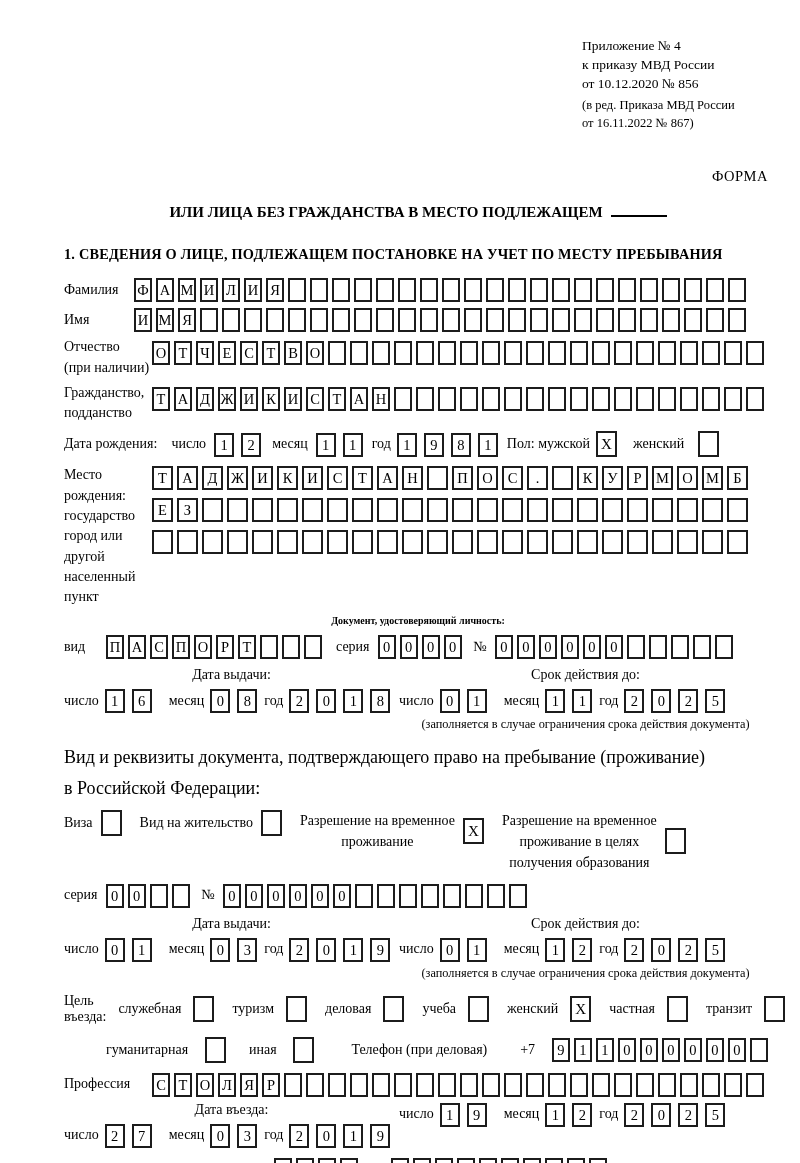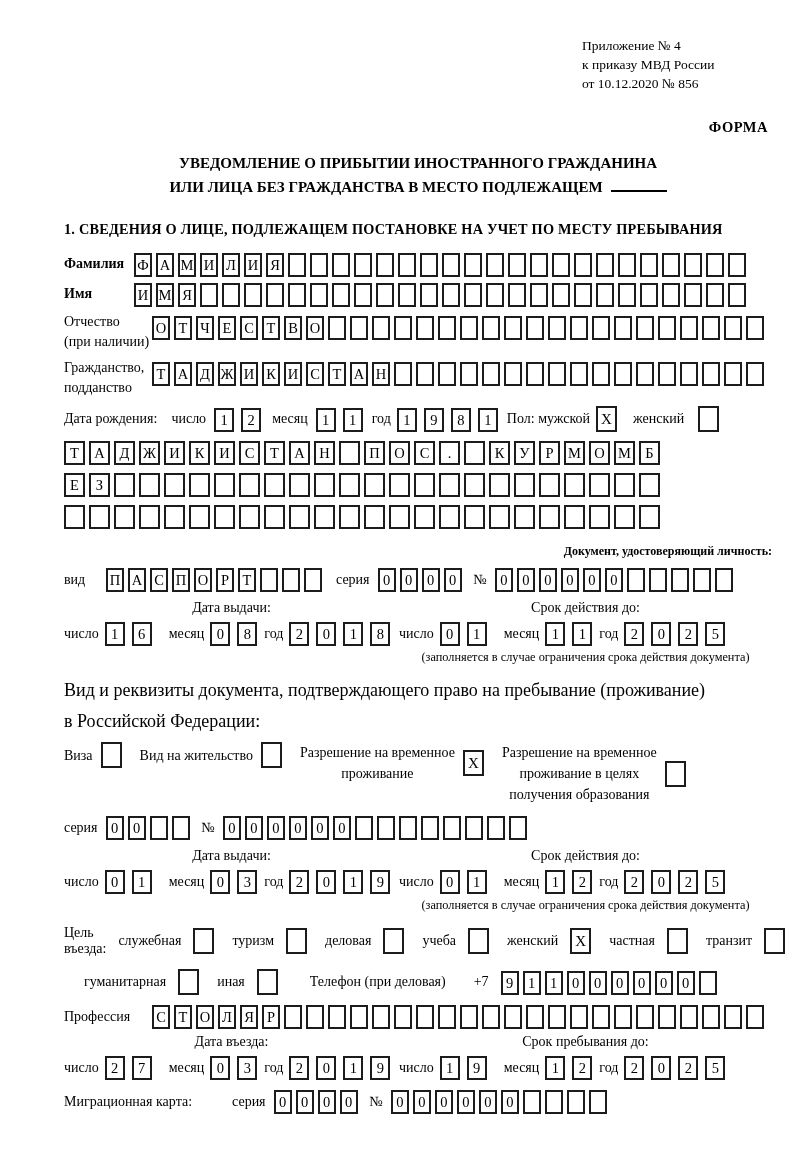--- a/index.html
+++ b/index.html
@@ -5,50 +5,50 @@
   * { margin:0; padding:0; box-sizing:border-box; }
   html,body { background:#fff; }
   body {
     width:800px; height:1163px; overflow:hidden;
     font-family:"Liberation Serif", serif; color:#000;
   }
   .page { padding:36px 28px 0 64px; }
 
   .appendix-block { margin-left:auto; width:190px; font-size:13.5px; line-height:1.42; white-space:pre-line; }
   .amendment-block { margin-left:auto; width:190px; font-size:12.5px; line-height:1.42; white-space:pre-line; margin-top:4px; }
-  .form-label { text-align:right; font-weight:bold; font-size:14.5px; margin-top:26px; padding-right:4px; letter-spacing:0.5px; }
+  .form-label { text-align:right; font-weight:normal; font-size:14.5px; margin-top:35px; padding-right:4px; letter-spacing:0.5px; }
 
   .title { text-align:center; font-weight:bold; font-size:15px; line-height:1.55; margin-top:16px; }
   .title-underline { display:inline-block; width:56px; border-bottom:2px solid #000; height:12px; margin-left:8px; }
 
   .section-heading { margin-top:22px; font-weight:bold; font-size:14.3px; letter-spacing:0.2px; margin-bottom:14px; }
 
   .row { display:flex; align-items:flex-start; margin-bottom:5px; }
   .row.vc { align-items:center; }
   .lbl { font-size:14px; line-height:1.45; flex:0 0 auto; }
   .ml { white-space:pre-line; }
-  .lblcol-70  { width:70px;font-weight:bold; }
+  .lblcol-70  { width:70px; }
   .lblcol-88  { width:88px; }
 
   .cellrow { white-space:nowrap; line-height:0; padding-top:1px; }
   .cell {
     display:inline-block; width:18px; height:24px; border:2px solid #1c1c1c;
     margin-right:4px; text-align:center; line-height:20px; font-size:14.5px;
     vertical-align:middle; font-family:"Liberation Serif", serif;
   }
   .wide .cell { width:21px; }
   .dt .cell { margin-right:7px; width:20px; }
   .stack .cellrow { display:block; margin-bottom:7px; }
 
   .chk {
     display:inline-block; width:21px; height:26px; border:2px solid #1c1c1c;
     text-align:center; line-height:23px; font-size:15px; vertical-align:middle; flex:0 0 auto;
   }
 
-  .doc-heading { text-align:right; font-weight:bold; font-size:12px; margin:8px 0 8px 0; }
+  .doc-heading { text-align:center; font-weight:bold; font-size:10px; margin:8px 0 8px 0; }
 
   .twocol { display:flex; margin-top:8px; }
   .twocol .col-l { width:335px; }
   .twocol .col-r { flex:1; }
   .dt-heading { text-align:center; font-size:14px; margin-bottom:5px; }
   .dt-line { display:flex; align-items:center; }
   .dt-line .dlbl { font-size:14px; margin-right:6px; }
   .dt-line .dlbl.mid { margin-left:10px; }
   .note { font-size:12.3px; text-align:center; margin-top:4px; }
 
@@ -56,34 +56,35 @@
   .options-row { display:flex; align-items:flex-start; margin-top:6px; margin-bottom:10px; }
   .opt { display:flex; align-items:center; margin-right:18px; }
   .opt .olbl { font-size:14px; line-height:1.5; margin-right:8px; }
   .opt .olbl.center { text-align:center; white-space:pre-line; }
   .ser-lbl { font-size:14px; margin-right:8px; }
   .num-lbl { font-size:14px; margin:0 8px; }
 
   .purpose-row { display:flex; align-items:center; margin-top:12px;gap:6px; }
   .purpose-row .plbl { font-size:14px; margin-right:6px; }
   .purpose-row .chk { margin-right:12px; }
-  .indent-40 { margin-left:20px; }
+  .indent-40 { margin-left:42px;justify-content:space-between; }
 </style>
 </head>
 <body>
 
 <div class="page">
 
   <div class="appendix-block ml">Приложение № 4
 к приказу МВД России
 от 10.12.2020 № 856</div>
+  <div class="amendment-block ml">(в ред. Приказа МВД России
+от 16.11.2022 № 867)</div>
   <div class="form-label">ФОРМА</div>
 
   <div class="title">
-    <div>УВЕДОМЛЕНИЕ О ПРИБЫТИИ ИНОСТРАННОГО ГРАЖДАНИНА</div>
     <div><span>ИЛИ ЛИЦА БЕЗ ГРАЖДАНСТВА В МЕСТО ПОДЛЕЖАЩЕМ</span><span class="title-underline"></span></div>
   </div>
 
   <div class="section-heading">1. СВЕДЕНИЯ О ЛИЦЕ, ПОДЛЕЖАЩЕМ ПОСТАНОВКЕ НА УЧЕТ ПО МЕСТУ ПРЕБЫВАНИЯ</div>
 
   <div class="row vc">
     <span class="lbl lblcol-70">Фамилия</span>
     <span class="cellrow"><span class="cell">Ф</span><span class="cell">А</span><span class="cell">М</span><span class="cell">И</span><span class="cell">Л</span><span class="cell">И</span><span class="cell">Я</span><span class="cell"></span><span class="cell"></span><span class="cell"></span><span class="cell"></span><span class="cell"></span><span class="cell"></span><span class="cell"></span><span class="cell"></span><span class="cell"></span><span class="cell"></span><span class="cell"></span><span class="cell"></span><span class="cell"></span><span class="cell"></span><span class="cell"></span><span class="cell"></span><span class="cell"></span><span class="cell"></span><span class="cell"></span><span class="cell"></span><span class="cell"></span></span>
   </div>
 
@@ -112,20 +113,24 @@
     <span class="cellrow dt"><span class="cell">1</span><span class="cell">1</span></span>
     <span class="lbl" style="margin:0 6px 0 2px">год</span>
     <span class="cellrow dt"><span class="cell">1</span><span class="cell">9</span><span class="cell">8</span><span class="cell">1</span></span>
     <span class="lbl" style="margin:0 6px 0 2px">Пол: мужской</span>
     <span class="chk">X</span>
     <span class="lbl" style="margin:0 14px 0 16px">женский</span>
     <span class="chk"></span>
   </div>
 
   <div class="row" style="margin-top:8px">
+    <span class="lbl ml lblcol-88">Место рождения:
+государство
+город или другой
+населенный пункт</span>
     <span class="stack wide">
       <span class="cellrow"><span class="cell">Т</span><span class="cell">А</span><span class="cell">Д</span><span class="cell">Ж</span><span class="cell">И</span><span class="cell">К</span><span class="cell">И</span><span class="cell">С</span><span class="cell">Т</span><span class="cell">А</span><span class="cell">Н</span><span class="cell"></span><span class="cell">П</span><span class="cell">О</span><span class="cell">С</span><span class="cell">.</span><span class="cell"></span><span class="cell">К</span><span class="cell">У</span><span class="cell">Р</span><span class="cell">М</span><span class="cell">О</span><span class="cell">М</span><span class="cell">Б</span></span>
       <span class="cellrow"><span class="cell">Е</span><span class="cell">З</span><span class="cell"></span><span class="cell"></span><span class="cell"></span><span class="cell"></span><span class="cell"></span><span class="cell"></span><span class="cell"></span><span class="cell"></span><span class="cell"></span><span class="cell"></span><span class="cell"></span><span class="cell"></span><span class="cell"></span><span class="cell"></span><span class="cell"></span><span class="cell"></span><span class="cell"></span><span class="cell"></span><span class="cell"></span><span class="cell"></span><span class="cell"></span><span class="cell"></span></span>
       <span class="cellrow"><span class="cell"></span><span class="cell"></span><span class="cell"></span><span class="cell"></span><span class="cell"></span><span class="cell"></span><span class="cell"></span><span class="cell"></span><span class="cell"></span><span class="cell"></span><span class="cell"></span><span class="cell"></span><span class="cell"></span><span class="cell"></span><span class="cell"></span><span class="cell"></span><span class="cell"></span><span class="cell"></span><span class="cell"></span><span class="cell"></span><span class="cell"></span><span class="cell"></span><span class="cell"></span><span class="cell"></span></span>
     </span>
   </div>
 
   <div class="doc-heading">Документ, удостоверяющий личность:</div>
   <div class="row vc">
     <span class="lbl" style="width:42px">вид</span>
@@ -259,21 +264,20 @@
       <div class="dt-line">
         <span class="dlbl">число</span>
         <span class="cellrow dt"><span class="cell">2</span><span class="cell">7</span></span>
         <span class="dlbl mid">месяц</span>
         <span class="cellrow dt"><span class="cell">0</span><span class="cell">3</span></span>
         <span class="dlbl">год</span>
         <span class="cellrow dt"><span class="cell">2</span><span class="cell">0</span><span class="cell">1</span><span class="cell">9</span></span>
       </div>
     </div>
     <div class="col-r">
-      <div class="dt-heading">Срок пребывания до:</div>
       <div class="dt-line">
         <span class="dlbl">число</span>
         <span class="cellrow dt"><span class="cell">1</span><span class="cell">9</span></span>
         <span class="dlbl mid">месяц</span>
         <span class="cellrow dt"><span class="cell">1</span><span class="cell">2</span></span>
         <span class="dlbl">год</span>
         <span class="cellrow dt"><span class="cell">2</span><span class="cell">0</span><span class="cell">2</span><span class="cell">5</span></span>
       </div>
     </div>
   </div>

